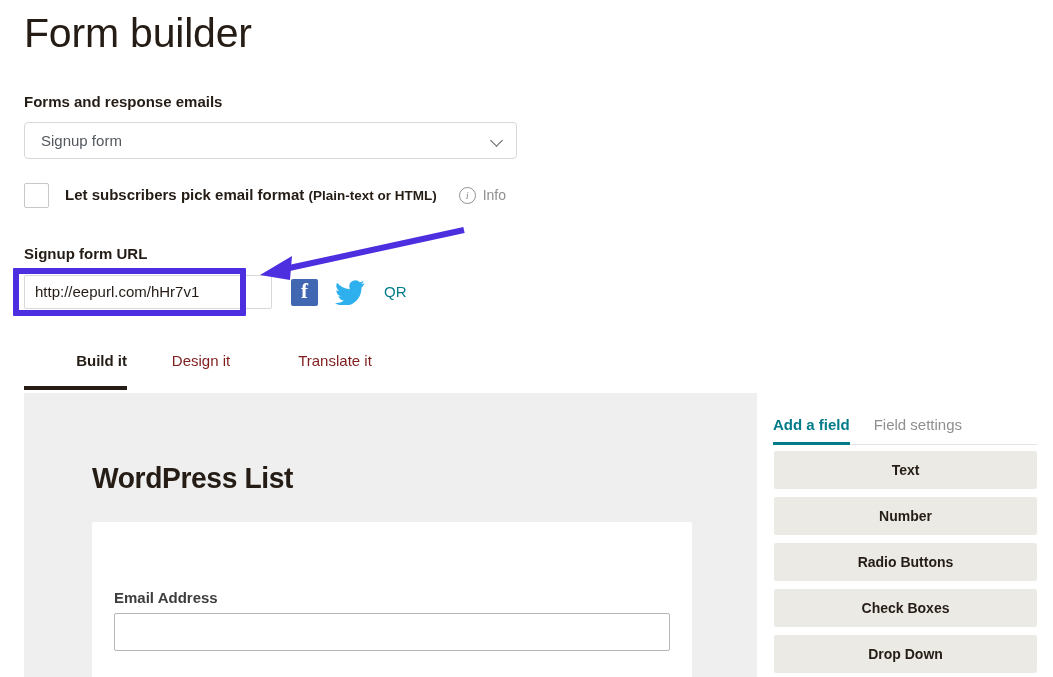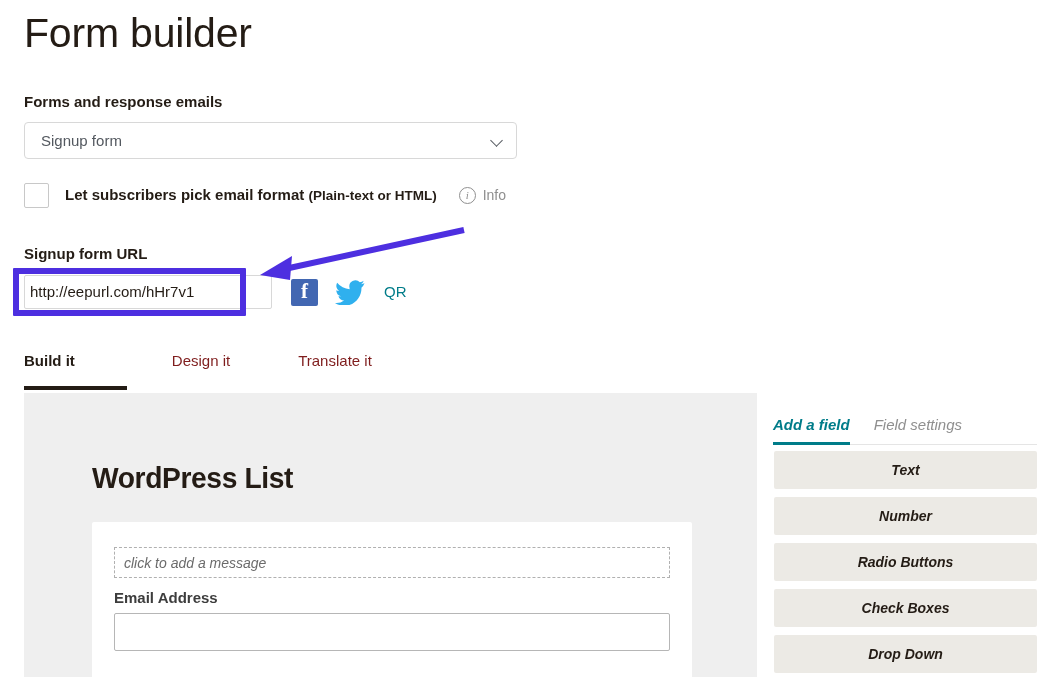--- a/index.html
+++ b/index.html
@@ -136,21 +136,21 @@
   }
   #url-input {
     position: absolute;
     left: 24px; top: 275px;
     width: 248px; height: 34px;
     border: 1px solid #d8d8d8;
     border-radius: 2px;
     background: #ffffff;
     display: flex;
     align-items: center;
-    padding: 0 5px;
+    padding: 0 10px;
   }
   #url-input .val {
     font-size: 15px;
     color: #241c15;
     line-height: 20px;
     white-space: nowrap;
   }
 
   
   #url-highlight {
@@ -229,21 +229,21 @@
     color: #241c15;
     font-weight: bold;
   }
   .tab.active::after {
     content: "";
     position: absolute;
     left: 0; right: 0; bottom: 0;
     height: 4px;
     background: #241c15;
   }
-  #tab-build { margin-right: 0; width: 103px; text-align: left; }
+  #tab-build { margin-right: 0; width: 103px; text-align: right; }
   #tab-design { width: 100px; text-align: center; margin-left: 24px; }
   #tab-translate { width: 116px; text-align: center; margin-left: 26px; }
 
   
   #builder-body {
     position: absolute;
     left: 24px; top: 393px;
     width: 1005px;
     height: 284px;
     display: flex;
@@ -306,21 +306,20 @@
     border-radius: 2px;
     background: #ffffff;
   }
 
   
   #fields-pane {
     flex: 1;
     background: #ffffff;
     position: relative;
     padding-left: 31px;
-    font-style: italic;
   }
   #fields-tabs {
     position: absolute;
     left: 16px; top: 22px;
     width: 264px;
     display: flex;
     align-items: flex-start;
     border-bottom: 1px solid #e5e5e5;
   }
   .ftab {
@@ -419,23 +418,20 @@
     <div id="tab-build" class="tab active">Build it</div>
     <div id="tab-design" class="tab">Design it</div>
     <div id="tab-translate" class="tab">Translate it</div>
   </div>
 
   <div id="builder-body">
 
     <div id="preview-pane">
       <div id="preview-title">WordPress List</div>
       <div id="preview-card">
-        <div id="message-placeholder">
-          <span>click to add a message</span>
-        </div>
         <div id="email-label">Email Address</div>
         <div id="email-input"></div>
       </div>
     </div>
 
     <div id="fields-pane">
       <div id="fields-tabs">
         <div class="ftab active">Add a field</div>
         <div class="ftab inactive">Field settings</div>
       </div>

